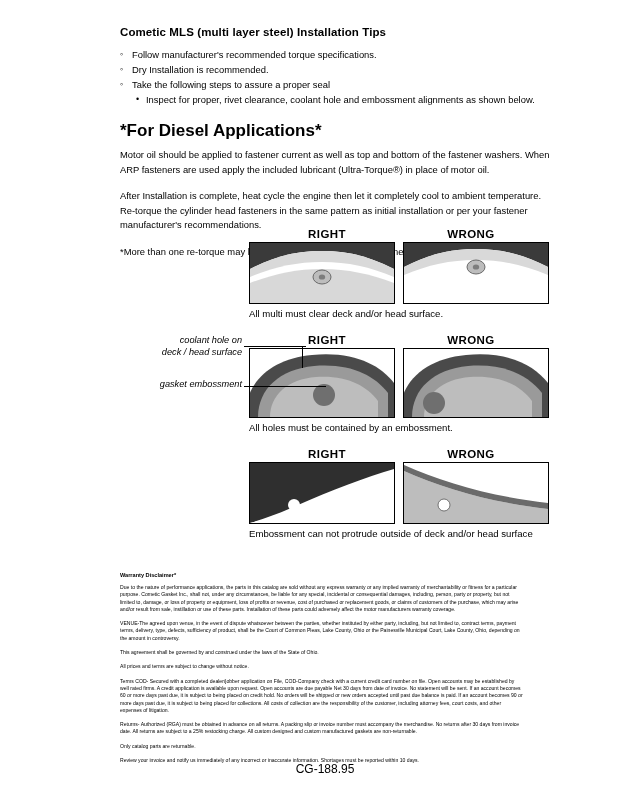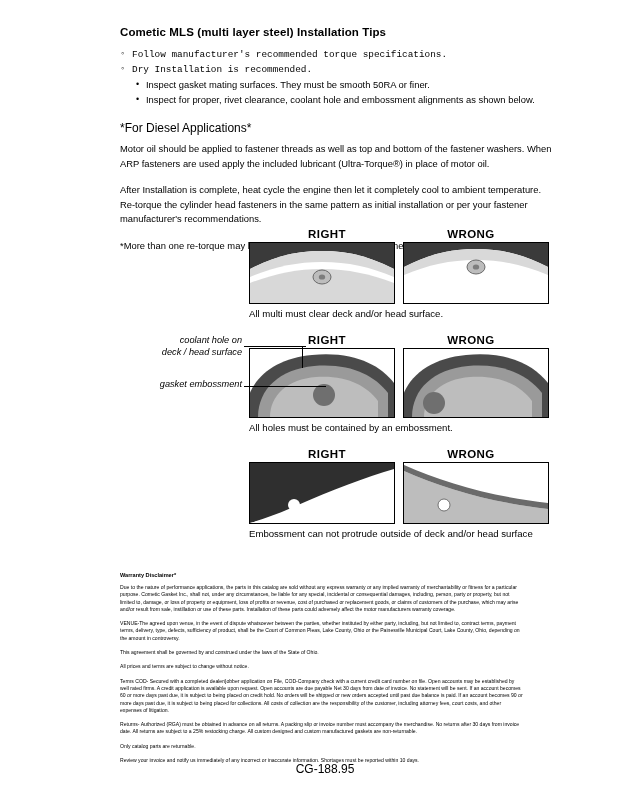--- a/index.html
+++ b/index.html
@@ -28,21 +28,20 @@
   }
   ul.bullets{
     list-style:none;
     margin:0;padding:0;
   }
   ul.bullets > li{
     font-size:9.4px;
     line-height:15px;
     padding-left:12px;
     position:relative;
-    font-family:Liberation Mono, monospace;
   }
   ul.bullets > li:before{
     content:"\25E6";
     position:absolute;left:0;top:0;
     font-size:9px;
   }
   ul.sub{
     list-style:none;
     margin:0;padding:0 0 0 16px;
   }
@@ -51,22 +50,22 @@
     line-height:15px;
     padding-left:10px;
     position:relative;
   }
   ul.sub > li:before{
     content:"\2022";
     position:absolute;left:0;top:0;
     font-size:9px;
   }
   h2.subtitle{
-    font-size:12px;
-    font-weight:normal;
+    font-size:17px;
+    font-weight:bold;
     margin:14px 0 7px 0;
   }
   p.para{
     font-size:9.4px;
     line-height:14.6px;
     margin:0 0 12px 0;
   }
   p.note{
     font-size:9.4px;
     line-height:14px;
@@ -153,28 +152,28 @@
 <body>
 
 <div class="page">
 
   <div class="content">
     <h1 class="title">Cometic MLS (multi layer steel) Installation Tips</h1>
 
     <ul class="bullets">
       <li>Follow manufacturer's recommended torque specifications.</li>
       <li>Dry Installation is recommended.</li>
+      <li>Take the following steps to assure a proper seal</li>
     </ul>
     <ul class="sub">
-      <li>Inspect gasket mating surfaces.  They must be smooth 50RA or finer.</li>
       <li>Inspect for proper, rivet clearance, coolant hole and embossment alignments as shown below.</li>
     </ul>
 
     <h2 class="subtitle">*For Diesel Applications*</h2>
-    <p class="para">Motor oil should be applied to fastener threads as well as top and bottom of the fastener washers. When ARP fasteners are used apply the included lubricant (Ultra-Torque®) in place of motor oil.</p>
+    <p class="para">Motor oil should be applied to fastener current as well as top and bottom of the fastener washers. When ARP fasteners are used apply the included lubricant (Ultra-Torque®) in place of motor oil.</p>
     <p class="para">After Installation is complete, heat cycle the engine then let it completely cool to ambient temperature. Re-torque the cylinder head fasteners in the same pattern as initial installation or per your fastener manufacturer's recommendations.</p>
     <p class="note">*More than one re-torque may be required to achieve proper fastener stretch*</p>
   </div>
 
   <div class="figures">
 
     <div class="figrow">
       <div class="hdr">
         <span>RIGHT</span>
         <span>WRONG</span>

